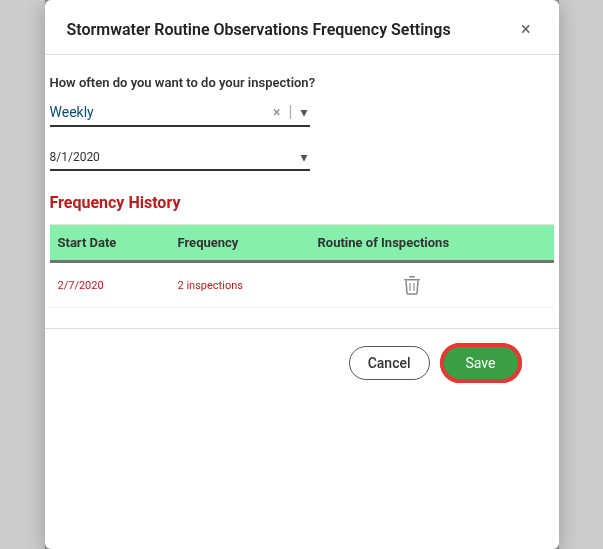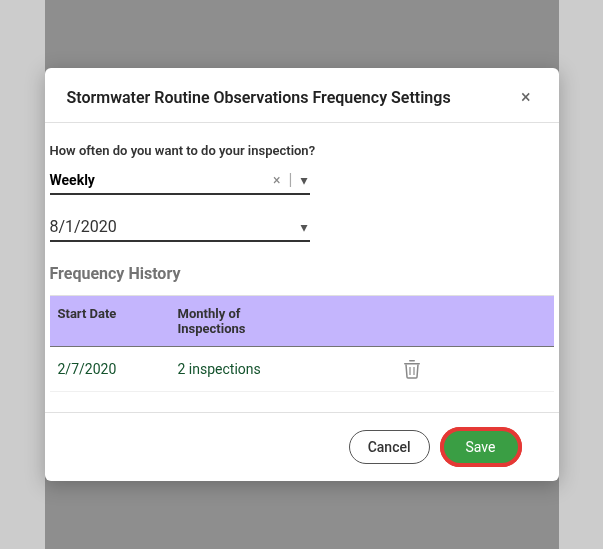--- a/index.html
+++ b/index.html
@@ -16,21 +16,20 @@
       justify-content: center;
       width: 603px;
       height: 549px;
       overflow: hidden;
     }
 
     .modal-overlay {
       width: 514px;
       height: 549px;
       display: flex;
-      align-items: center;
       justify-content: center;
       background: rgba(0,0,0,0.3);
     }
 
     .modal {
       background: #fff;
       border-radius: 6px;
       width: 520px;
       box-shadow: 0 4px 20px rgba(0,0,0,0.25);
       overflow: hidden;
@@ -78,22 +77,21 @@
       border: none;
       border-bottom: 2px solid #333;
       padding: 4px 0;
       width: 260px;
       margin-bottom: 18px;
     }
 
     .select-value {
       flex: 1;
       font-size: 14px;
-      color: #000000;
-      font-weight: bold;
+      color: #0c4a6e;
     }
 
     .select-divider {
       color: #aaa;
       margin: 0 6px;
       font-size: 16px;
     }
 
     .select-clear {
       background: none;
@@ -118,67 +116,67 @@
       align-items: center;
       border: none;
       border-bottom: 2px solid #333;
       padding: 4px 0;
       width: 260px;
       margin-bottom: 22px;
     }
 
     .date-value {
       flex: 1;
-      font-size: 16px;
+      font-size: 12px;
       color: #333;
     }
 
     .date-arrow {
       background: none;
       border: none;
       cursor: pointer;
       color: #555;
       font-size: 14px;
       padding: 0 2px;
     }
 
     .section-title {
       font-size: 16px;
       font-weight: 700;
-      color: #737373;
+      color: #b91c1c;
       margin-bottom: 12px;
     }
 
     .table-header {
       display: grid;
       grid-template-columns: 120px 140px 1fr 40px;
-      background: #c4b5fd;
+      background: #86efac;
       padding: 10px 0;
       border-top: 1px solid #e0e0e0;
-      border-bottom: 1px solid #737373;
+      border-bottom: 3px solid #737373;
     }
 
     .table-header-cell {
       font-size: 13px;
       font-weight: 700;
       color: #333;
       padding: 0 8px;
     }
 
     .table-row {
       display: grid;
       grid-template-columns: 120px 140px 1fr 40px;
       padding: 12px 0;
       border-bottom: 1px solid #f0f0f0;
       align-items: center;
     }
 
     .table-cell {
-      font-size: 14px;
-      color: #14532d;
+      font-size: 11px;
+      color: #b91c1c;
       padding: 0 8px;
     }
 
     .delete-btn {
       background: none;
       border: none;
       cursor: pointer;
       color: #888;
       font-size: 16px;
       padding: 0;
@@ -254,21 +252,22 @@
         <span class="date-value">8/1/2020</span>
         <button class="date-arrow">
           <span>▾</span>
         </button>
       </div>
 
       <div class="section-title">Frequency History</div>
 
       <div class="table-header">
         <span class="table-header-cell">Start Date</span>
-        <span class="table-header-cell">Monthly of Inspections</span>
+        <span class="table-header-cell">Frequency</span>
+        <span class="table-header-cell">Routine of Inspections</span>
         <span class="table-header-cell"></span>
       </div>
 
       <div class="table-row">
         <span class="table-cell">2/7/2020</span>
         <span class="table-cell">2 inspections</span>
         <button class="delete-btn">
           <svg class="trash-icon" viewBox="0 0 18 20" fill="none" xmlns="http://www.w3.org/2000/svg">
             <rect x="1" y="4" width="16" height="1.5" rx="0.75" fill="#888"></rect>
             <rect x="6" y="1" width="6" height="1.5" rx="0.75" fill="#888"></rect>

